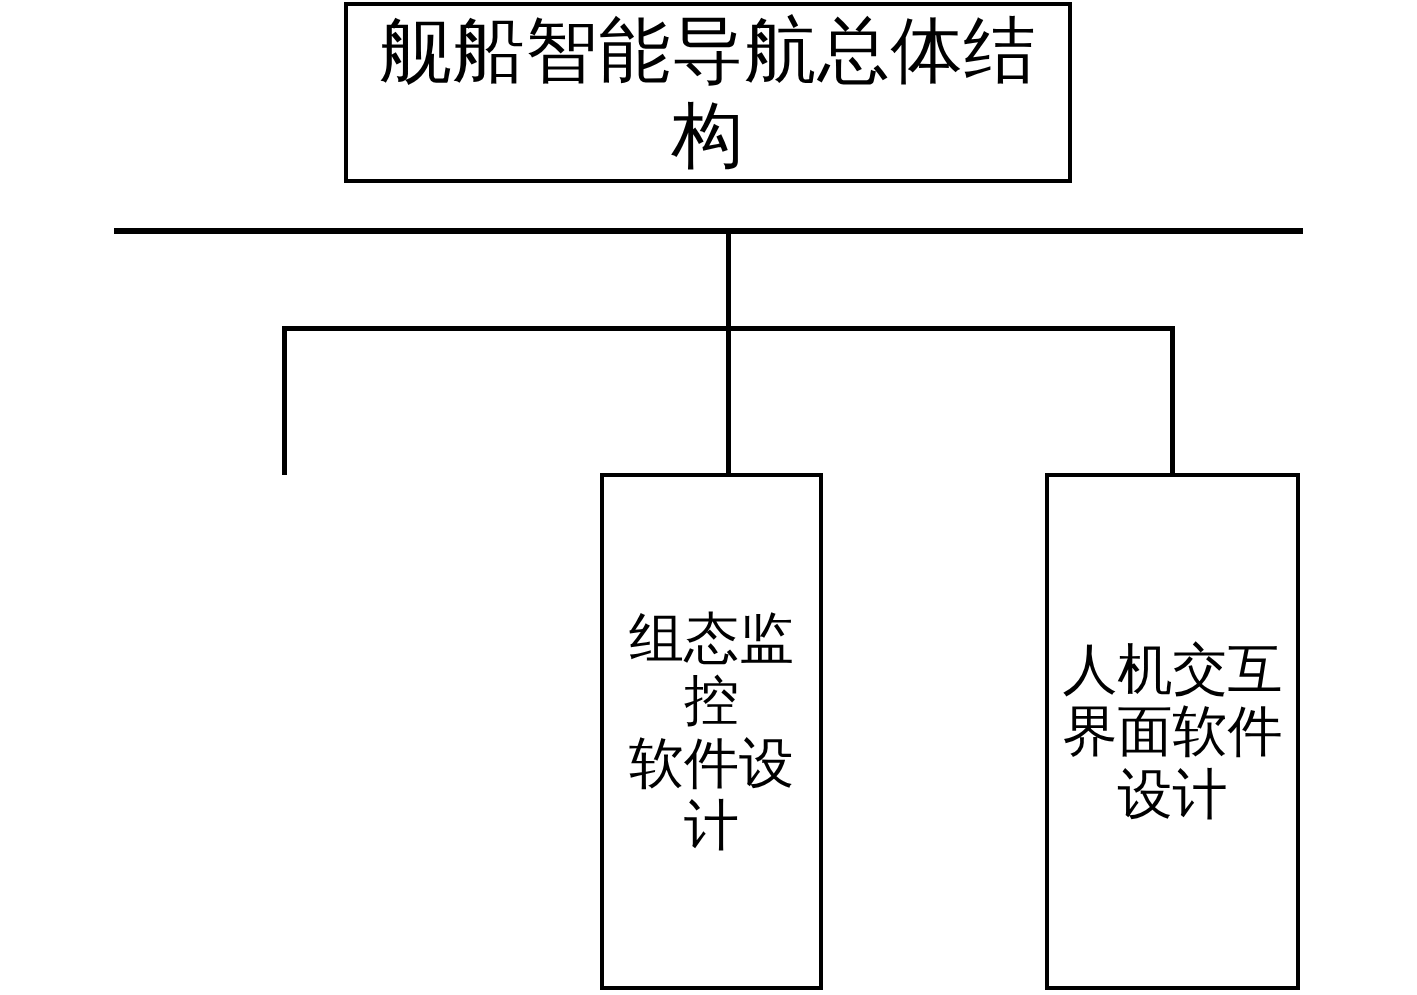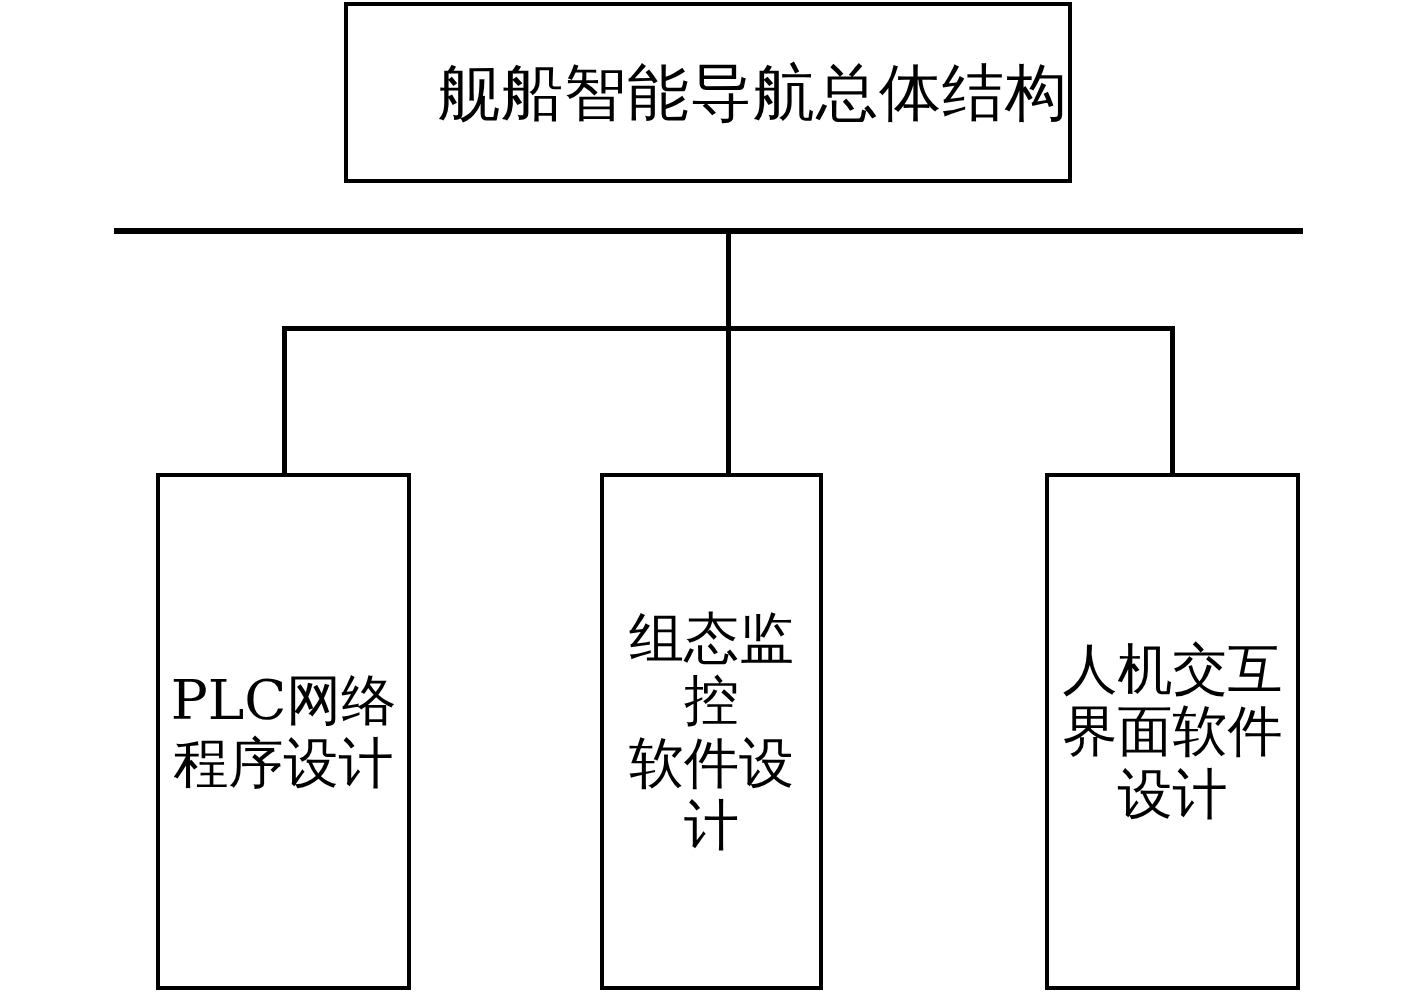--- a/index.html
+++ b/index.html
@@ -29,24 +29,23 @@
     justify-content: center;
     text-align: center;
   }
   #title-box {
     left: 344px;
     top: 2px;
     width: 728px;
     height: 181px;
   }
   #title-box .node-label {
-    font-size: 62px;
+    font-size: 72px;
     line-height: 1.18;
     letter-spacing: 1px;
-    text-align: right;
   }
   #box-1 {
     left: 156px;
     top: 473px;
     width: 255px;
     height: 517px;
   }
   #box-2 {
     left: 600px;
     top: 473px;
@@ -128,24 +127,20 @@
   <div class="hline" id="bus-top"></div>
 
   <div class="vline" id="stem-main"></div>
 
   <div class="hline" id="bus-second"></div>
 
   <div class="vline" id="drop-1"></div>
   <div class="vline" id="drop-2"></div>
   <div class="vline" id="drop-3"></div>
 
-  <div class="node-box leaf" id="box-1">
-    <span class="node-label">PLC网络
-程序设计</span>
-  </div>
 
   <div class="node-box leaf" id="box-2">
     <span class="node-label">组态监控
 软件设计</span>
   </div>
 
   <div class="node-box leaf" id="box-3">
     <span class="node-label">人机交互
 界面软件
 设计</span>

